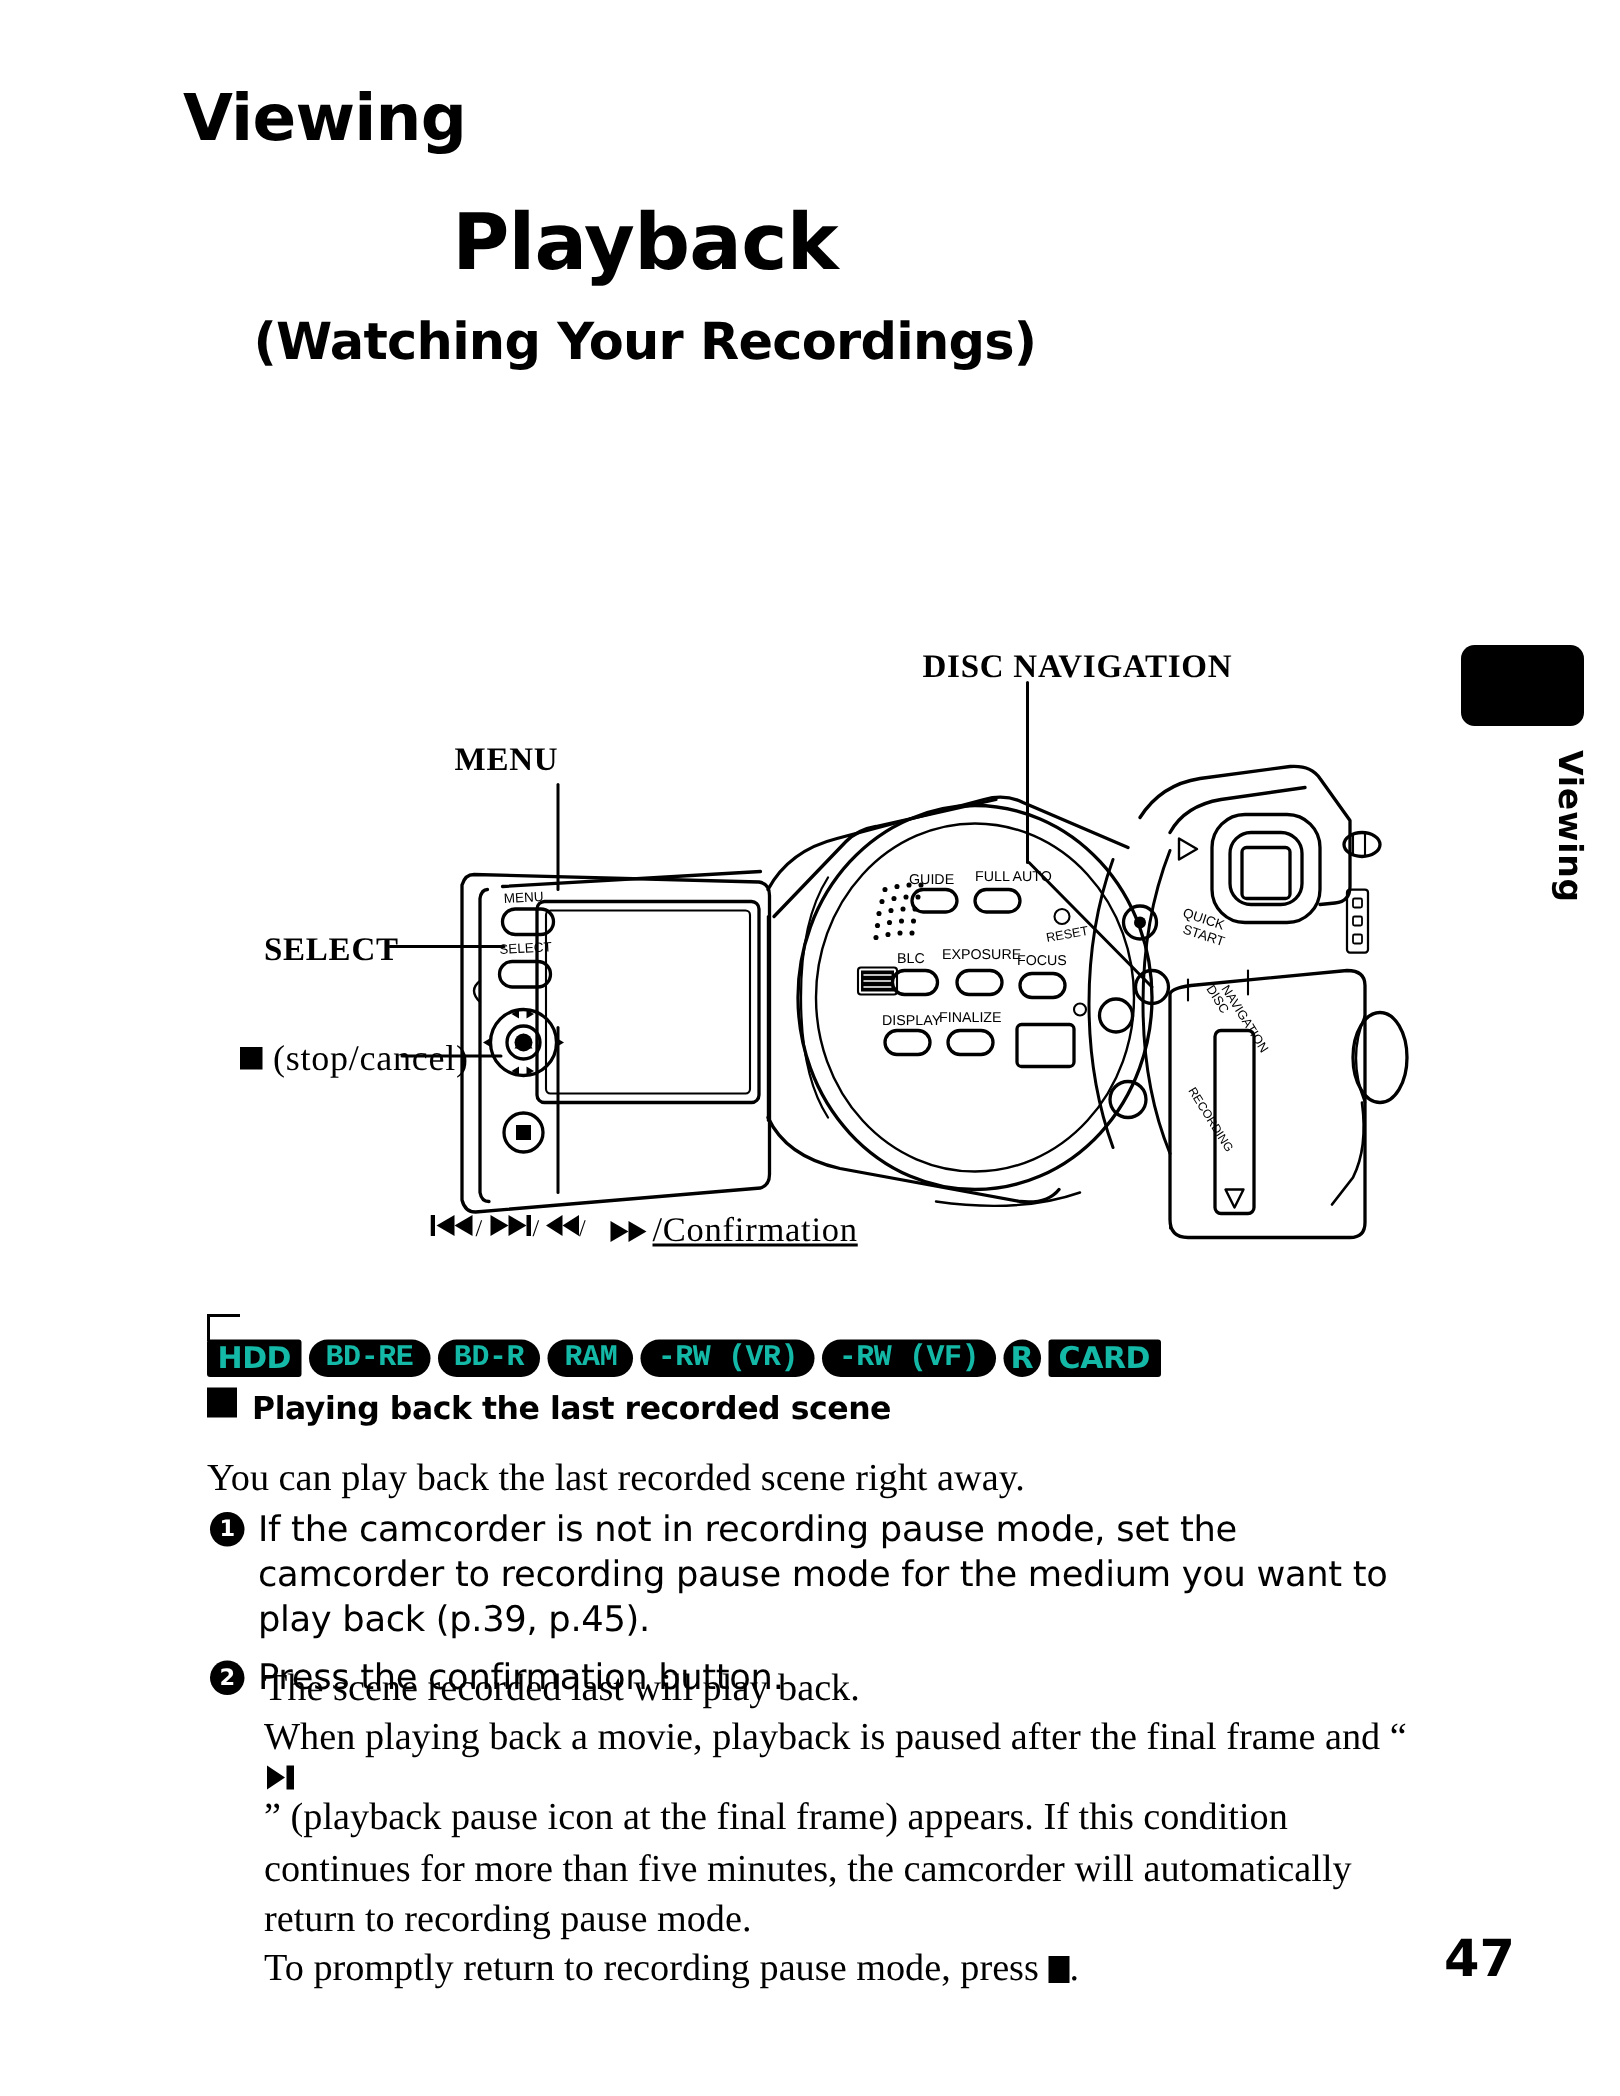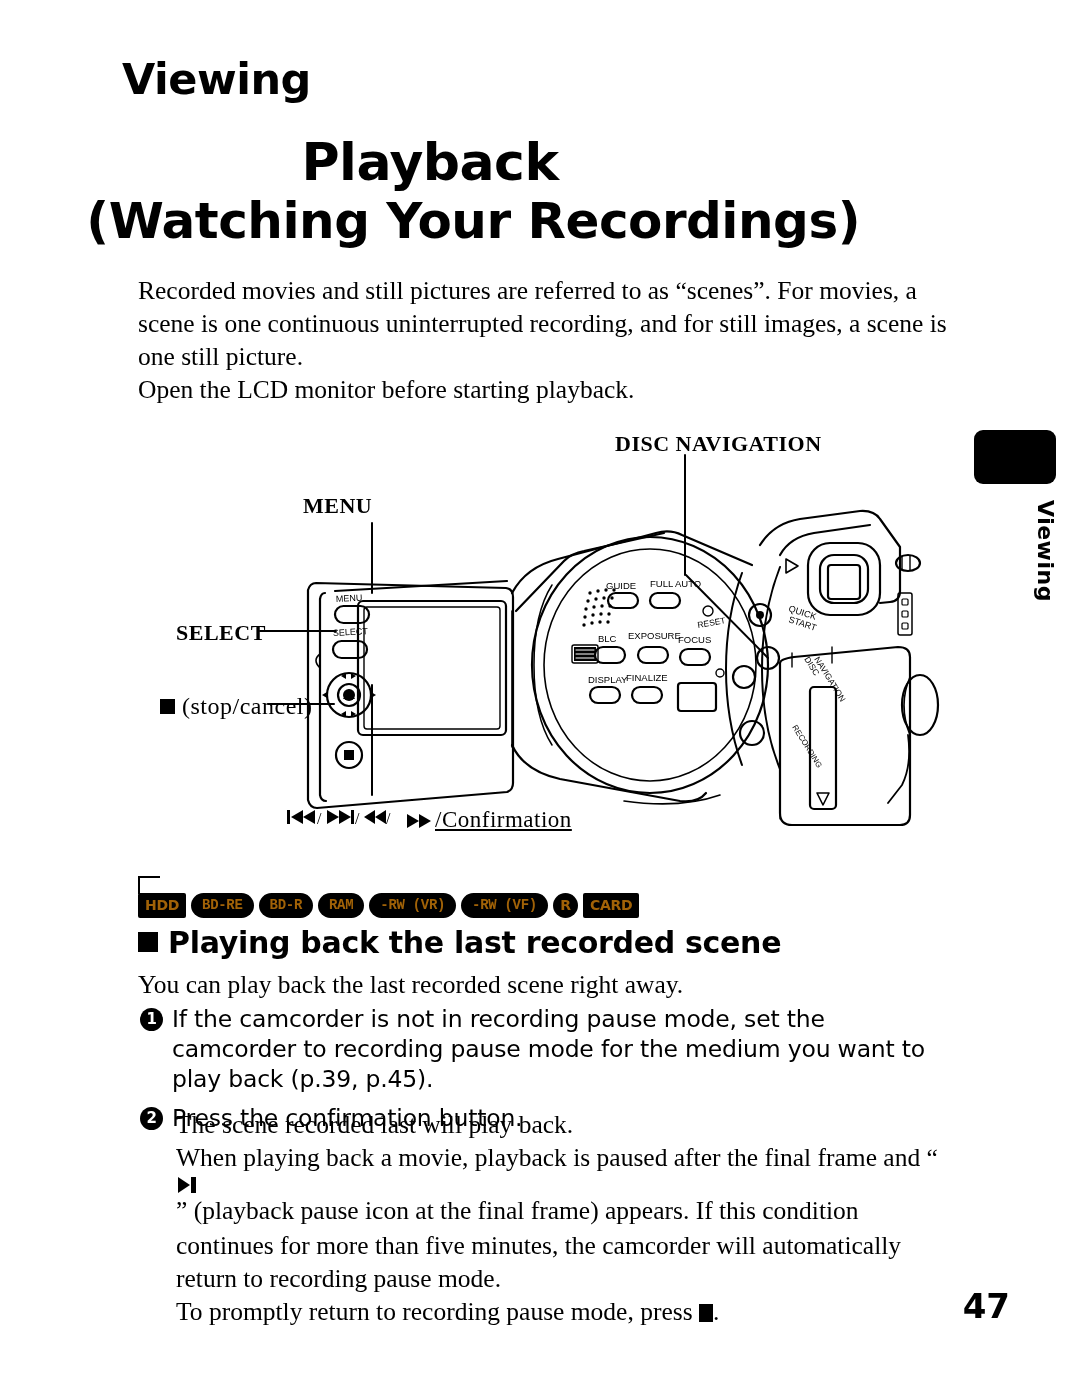--- a/index.html
+++ b/index.html
@@ -17,21 +17,21 @@
     font-weight:bold;font-size:43px;letter-spacing:-0.5px;
     line-height:1;
   }
   .doc-title{
     position:absolute;left:0;top:134px;width:860px;
     text-align:center;
     font-family:"DejaVu Sans", sans-serif;
     font-weight:bold;font-size:52px;line-height:1.08;
     letter-spacing:-0.5px;
   }
-  .doc-title .l2{display:block;font-size:50px;margin-top:4px;text-align:right;}
+  .doc-title .l2{display:block;font-size:34px;margin-top:20px;}
 
   
   .intro{
     position:absolute;left:138px;top:274px;width:812px;
     font-size:25.5px;line-height:33px;text-align:left;
   }
   .intro p{margin:0;}
   .intro p + p{margin-top:0px;}
 
   
@@ -74,36 +74,36 @@
   }
   .badge-tick{
     position:absolute;left:138px;top:876px;
     width:2px;height:18px;background:#000;
   }
   .badge-tick2{
     position:absolute;left:138px;top:876px;
     width:22px;height:2px;background:#000;
   }
   .badge{
-    background:#000;color:#a16207;
-    font-family:"DejaVu Sans", sans-serif;
-    font-weight:bold;font-size:14px;
+    background:#000;color:#14b8a6;
+    font-family:"DejaVu Sans", sans-serif;
+    font-weight:bold;font-size:20px;
     height:25px;line-height:25px;
     padding:0 7px;white-space:nowrap;
     letter-spacing:-0.3px;
   }
   .badge.rect{border-radius:2px;}
   .badge.pill{border-radius:13px;padding:0 11px;font-family:Liberation Mono, monospace;}
   .badge.circle{border-radius:50%;width:25px;padding:0;text-align:center;}
 
   
   .sec-head{
     position:absolute;left:138px;top:925px;
     font-family:"DejaVu Sans", sans-serif;
-    font-weight:bold;font-size:30px;letter-spacing:-0.3px;
+    font-weight:bold;font-size:21px;letter-spacing:-0.3px;
     white-space:nowrap;
   }
   .sec-head .sq{
     display:inline-block;width:20px;height:20px;background:#000;
     margin-right:10px;vertical-align:1px;
   }
   .sec-sub{
     position:absolute;left:138px;top:968px;
     font-size:25.5px;line-height:33px;
   }
@@ -155,24 +155,20 @@
 
 <div class="page">
 
   <div class="chapter-title">Viewing</div>
 
   <div class="doc-title">
     <span>Playback</span>
     <span class="l2">(Watching Your Recordings)</span>
   </div>
 
-  <div class="intro">
-    <p>Recorded movies and still pictures are referred to as “scenes”. For movies, a scene is one continuous uninterrupted recording, and for still images, a scene is one still picture.</p>
-    <p>Open the LCD monitor before starting playback.</p>
-  </div>
 
   <div class="side-tab"></div>
   <div class="side-tab-label">Viewing</div>
 
   <div class="figure">
 
     <div class="callout cap-disc">DISC NAVIGATION</div>
     <div class="callout cap-menu">MENU</div>
     <div class="callout cap-select">SELECT</div>
     <div class="callout cap-stop">

